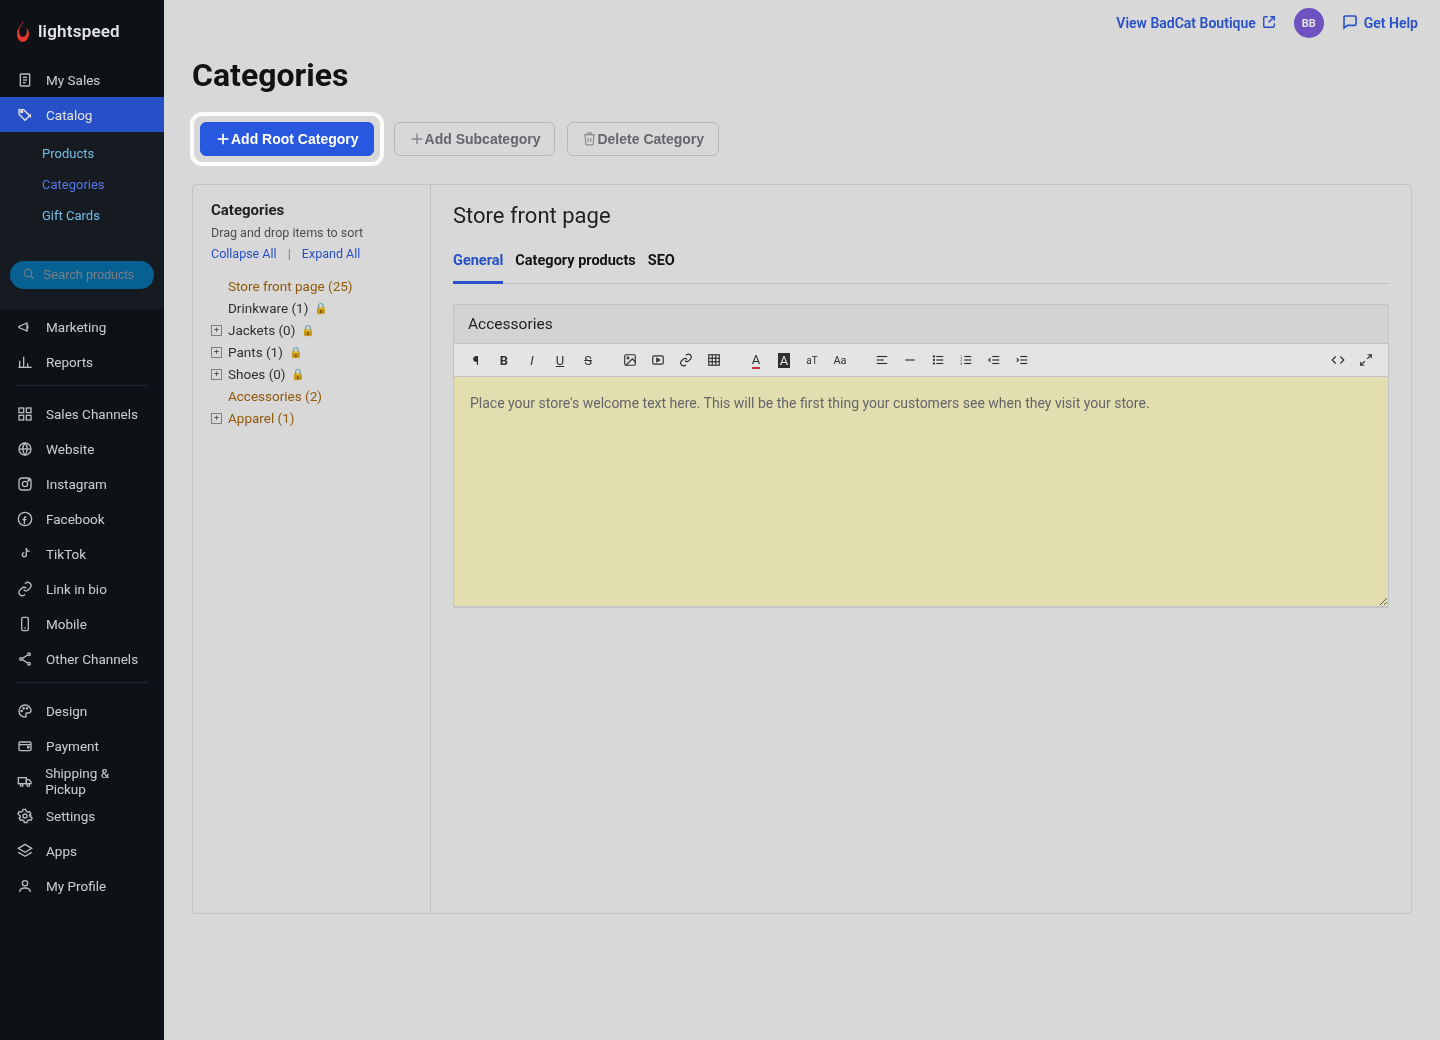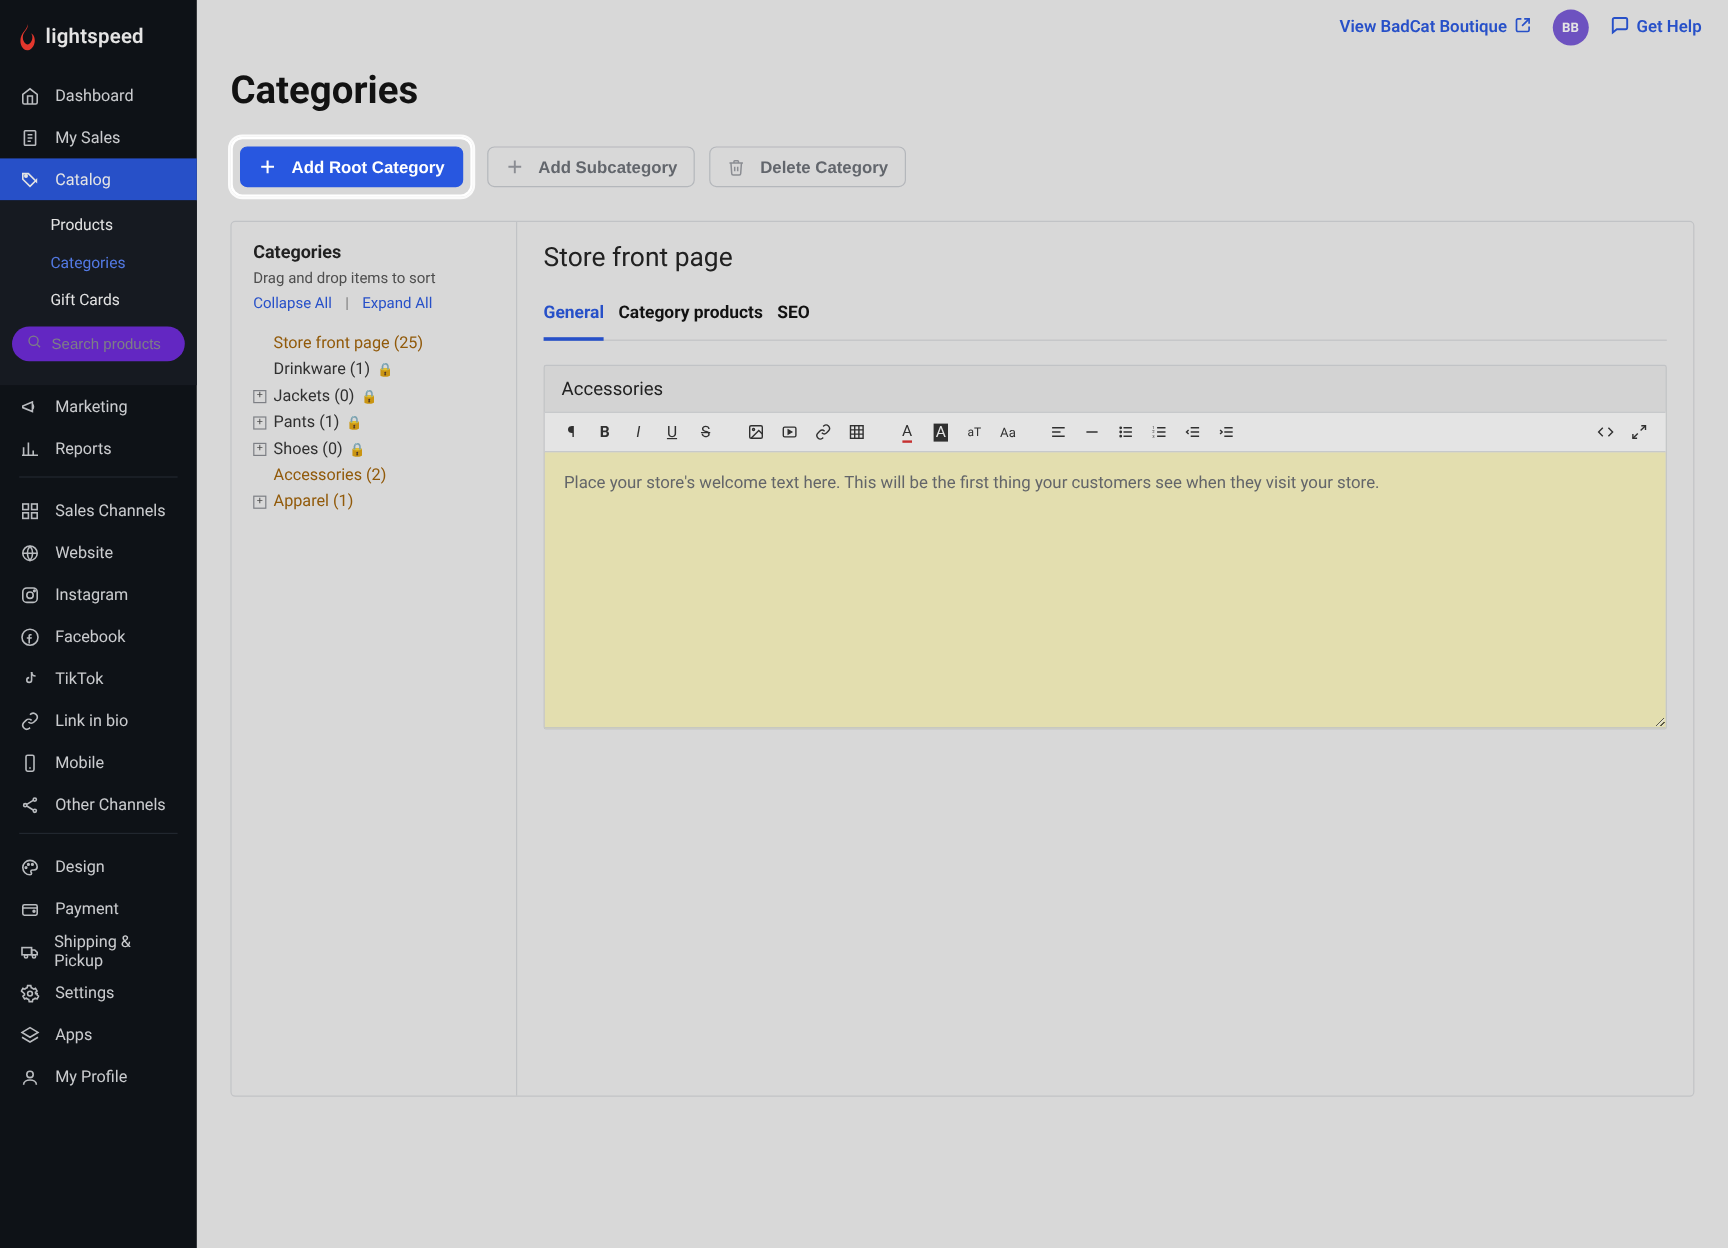--- a/index.html
+++ b/index.html
@@ -21,28 +21,28 @@
   .nav-item {
     display: flex; align-items: center; gap: 12px;
     height: 35px; padding: 0 16px; color: #e2e4e7;
     font-size: 13.5px; cursor: pointer;
   }
   .nav-item .ico { width: 18px; display:flex; justify-content:center; color:#cfd2d6; }
   .nav-item.selected { background: #2857e0; color: #fff; }
   .nav-item.selected .ico { color:#fff; }
   .sub-nav { background: #151a22; padding: 6px 0 10px; }
   .sub-item {
-    padding: 8px 16px 8px 42px; font-size: 13px; cursor: pointer; color:#ffffff;
+    padding: 8px 16px 8px 42px; font-size: 13px; cursor: pointer; color:#7dd3fc;
   }
   .sub-item.active { color: #5a86ff; }
   .search-wrap { padding: 6px 10px 10px; }
   .search-box {
     display:flex; align-items:center; gap:8px;
-    background: #6d28d9; border-radius: 16px; padding: 6px 12px;
-    color: #8a8d93; font-size: 12.5px;
+    background: #0369a1; border-radius: 16px; padding: 6px 12px;
+    color: #8a8d93; font-size: 12.5px; margin-top: 24px;
   }
   .search-box input {
     background: transparent; border: none; outline: none; color: #d6d8db; width: 100%;
     font-size: 12.5px;
   }
   .search-box input::placeholder { color: #8a8d93; }
   .nav-divider { height: 1px; background: #222832; margin: 6px 16px 10px; }
 
   
   .main { flex: 1; position: relative; overflow: auto; }
@@ -56,21 +56,21 @@
     display:flex; align-items:center; justify-content:center;
     color:#fff; font-size: 11px; font-weight:700;
   }
   .help-link { color:#2857e0; font-weight:600; font-size:14px; display:flex; align-items:center; gap:6px; cursor:pointer; }
 
   .content { padding: 8px 28px 40px; }
   .page-title { font-size: 32px; font-weight: 700; color: #111; margin: 8px 0 20px; }
 
   .action-row { display:flex; gap: 12px; margin-bottom: 20px; align-items:center; }
   .btn {
-    display:flex; align-items:center; gap:12px;
+    display:flex; align-items:flex-start; gap:0;
     font-size: 14px; font-weight: 600;
     border: 1px solid #c9ccd1; border-radius: 6px;
     padding: 8px 14px; background: transparent; cursor:pointer;
     color: #6c7077;
   }
   .btn .plus, .btn .trash { display:flex; align-items:center; }
   .btn.primary {
     background: #2857e0; border-color:#2857e0; color:#fff;
   }
   .highlight-wrap {
@@ -146,29 +146,20 @@
   <div class="brand">
     <span class="brand-icon">
       <svg width="18" height="22" viewBox="0 0 18 22">
           <path fill="#ff3b2f" d="M9 0c1 5-4 6-4 11 0 3 2 6 4 6s4-3 4-6c0-2-1-3-1-3s3 1 3 6c0 4-3 8-6 8S3 19 3 14C3 7 9 5 9 0z"></path>
         </svg>
     </span>
     <span class="brand-text">lightspeed</span>
   </div>
 
   <div id="nav-list">
-      <div class="nav-item">
-        <span class="ico">
-          <svg width="16" height="16" viewBox="0 0 24 24" fill="none" stroke="currentColor" stroke-width="2">
-            <path d="M3 10l9-7 9 7v10a2 2 0 0 1-2 2H5a2 2 0 0 1-2-2z"></path>
-            <path d="M9 22V12h6v10"></path>
-          </svg>
-        </span>
-        <span>Dashboard</span>
-      </div>
       <div class="nav-item">
         <span class="ico">
           <svg width="16" height="16" viewBox="0 0 24 24" fill="none" stroke="currentColor" stroke-width="2">
             <rect x="5" y="3" width="14" height="18" rx="1"></rect>
             <line x1="9" y1="8" x2="15" y2="8"></line>
             <line x1="9" y1="12" x2="15" y2="12"></line>
             <line x1="9" y1="16" x2="13" y2="16"></line>
           </svg>
         </span>
         <span>My Sales</span>

